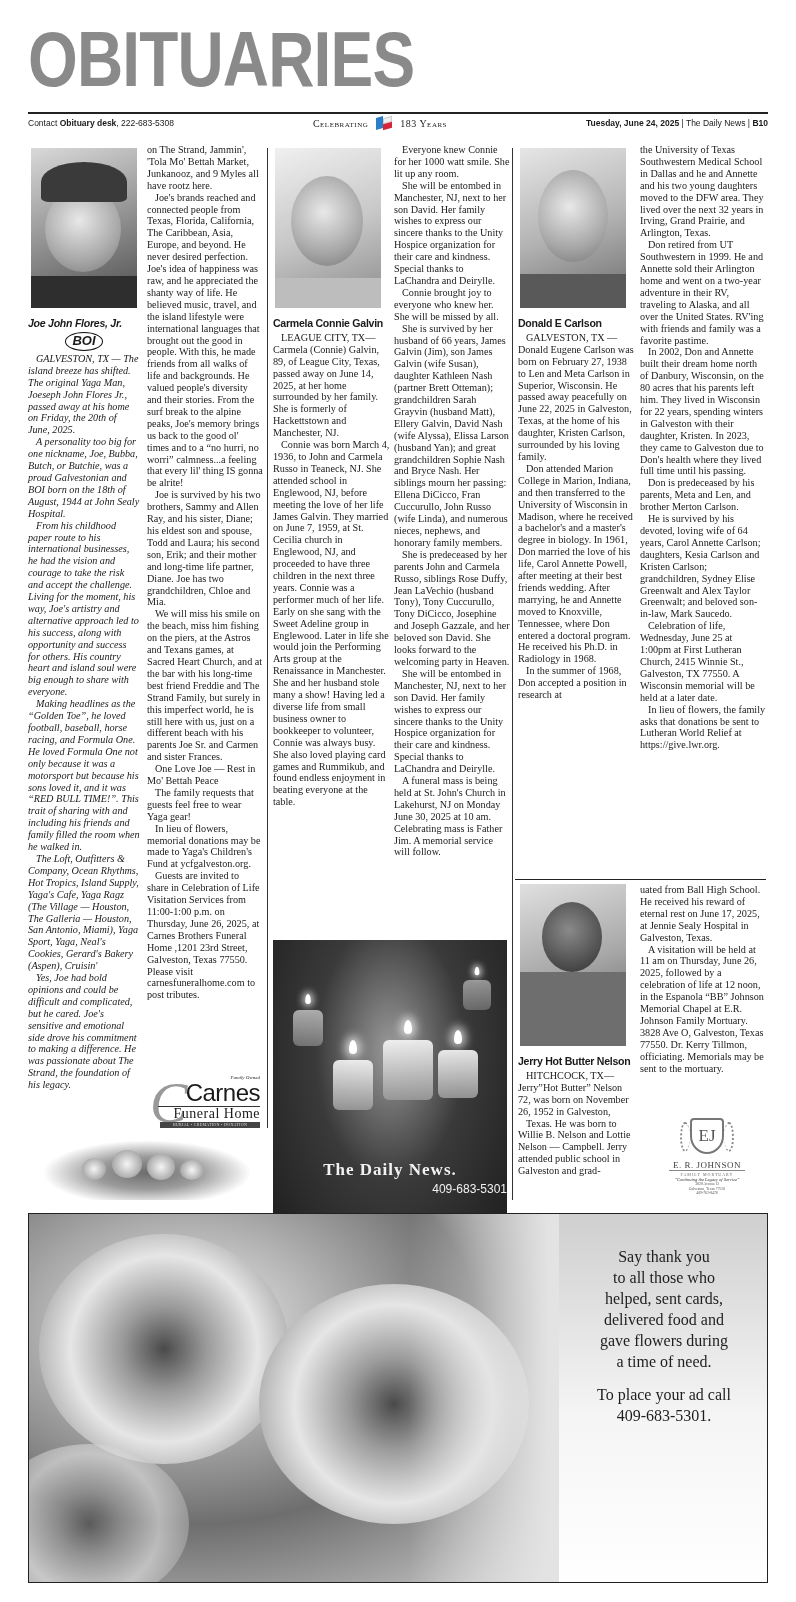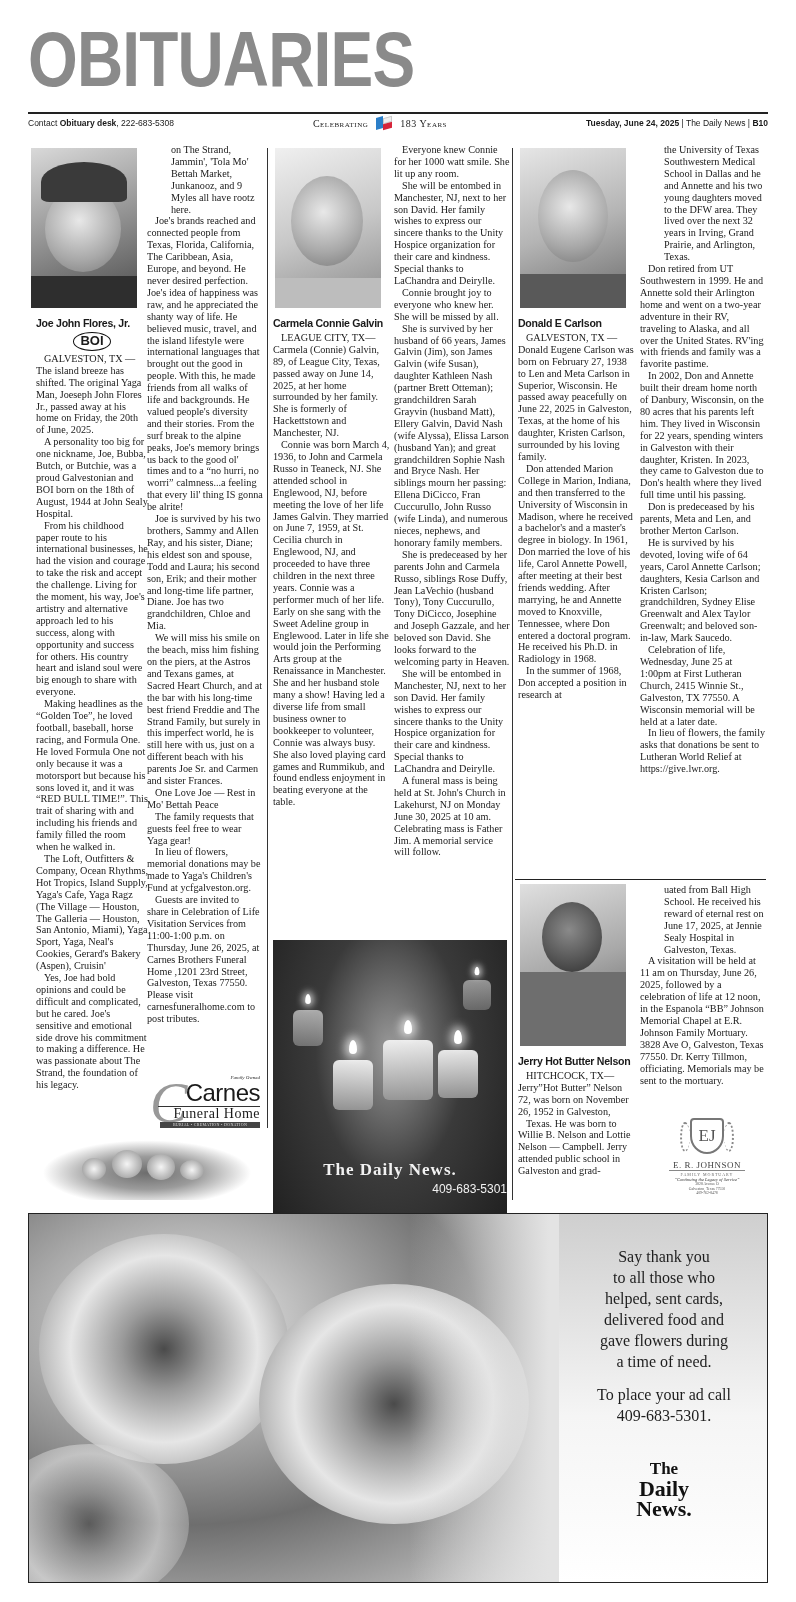--- a/index.html
+++ b/index.html
@@ -14,21 +14,21 @@
   .folio .center { font-family: "Liberation Serif", serif; font-size: 10px; letter-spacing: 0.5px; display: flex; align-items: center; gap: 8px; font-variant: small-caps; }
   .flag { width: 16px; height: 12px; display: inline-block; position: relative; }
   .flag .b { position: absolute; left: 0; top: 0; width: 7px; height: 12px; background: #2b7fc9; transform: skewY(-15deg); }
   .flag .r { position: absolute; left: 7px; top: 6px; width: 9px; height: 6px; background: #d6253a; transform: skewY(-15deg); }
   .flag .w { position: absolute; left: 7px; top: 0; width: 9px; height: 6px; background: #f0f0f0; border: 1px solid #ccc; transform: skewY(-15deg); }
   .folio .right { font-weight: bold; }
   .folio .right span.sep { font-weight: normal; }
 
   .col { position: absolute; font-size: 10.2px; line-height: 11.9px; text-align: left; hyphens: auto; }
   .col p { text-indent: 8px; }
-  .col p.noindent { text-indent: 0; margin-left: 24px; }
+  .col p.noindent { text-indent: 0; }
   .vrule { position: absolute; width: 1px; background: #333; }
 
   .photo { position: absolute; background: linear-gradient(160deg, #d9d9d9 0%, #9a9a9a 45%, #4a4a4a 100%); overflow: hidden; }
   .photo .face { position: absolute; border-radius: 50%; background: radial-gradient(circle at 45% 40%, #e8e8e8, #a8a8a8 60%, #777 100%); }
   .photo .shirt { position: absolute; bottom: 0; left: 0; right: 0; background: #2e2e2e; }
   .photo .cap { position: absolute; background: #3a3a3a; border-radius: 50% 50% 10% 10%; }
 
   .name { font-family: "Liberation Sans", sans-serif; font-weight: bold; font-size: 11.5px; letter-spacing: -0.3px; margin: 6px 0 2px 0; transform: scaleX(0.92); transform-origin: left; white-space: nowrap; }
   .boi { display: block; margin: 2px auto 2px auto; width: 38px; height: 19px; border: 1.5px solid #111; border-radius: 50%; text-align: center; font-family: "Liberation Sans", sans-serif; font-weight: bold; font-size: 13px; line-height: 16px; }
 
@@ -97,21 +97,21 @@
 
 <div class="vrule" style="left:267px; top:148px; height:980px;"></div>
 <div class="vrule" style="left:512px; top:148px; height:1052px;"></div>
 <div class="hr-mid" style="left:515px; right:30px; top:879px;"></div>
 
 <div class="photo" style="left:31px; top:148px; width:106px; height:160px;">
   <div class="face" style="left:14px; top:38px; width:76px; height:86px;"></div>
   <div class="cap" style="left:10px; top:14px; width:86px; height:40px;"></div>
   <div class="shirt" style="height:32px;"></div>
 </div>
-<div class="col" style="left:36px; top:312px; width:112px;">
+<div class="col" style="left:28px; top:312px; width:112px;font-style:italic;">
   <div class="name">Joe John Flores, Jr.</div>
   <div class="boi">BOI</div>
   <p>GALVESTON, TX — The island breeze has shifted. The original Yaga Man, Joeseph John Flores Jr., passed away at his home on Friday, the 20th of June, 2025.</p>
   <p>A personality too big for one nickname, Joe, Bubba, Butch, or Butchie, was a proud Galvestonian and BOI born on the 18th of August, 1944 at John Sealy Hospital.</p>
   <p>From his childhood paper route to his international businesses, he had the vision and courage to take the risk and accept the challenge. Living for the moment, his way, Joe's artistry and alternative approach led to his success, along with opportunity and success for others. His country heart and island soul were big enough to share with everyone.</p>
   <p>Making headlines as the “Golden Toe”, he loved football, baseball, horse racing, and Formula One. He loved Formula One not only because it was a motorsport but because his sons loved it, and it was “RED BULL TIME!”. This trait of sharing with and including his friends and family filled the room when he walked in.</p>
   <p>The Loft, Outfitters &amp; Company, Ocean Rhythms, Hot Tropics, Island Supply, Yaga's Cafe, Yaga Ragz (The Village — Houston, The Galleria — Houston, San Antonio, Miami), Yaga Sport, Yaga, Neal's Cookies, Gerard's Bakery (Aspen), Cruisin'</p>
   <p>Yes, Joe had bold opinions and could be difficult and complicated, but he cared. Joe's sensitive and emotional side drove his commitment to making a difference. He was passionate about The Strand, the foundation of his legacy.</p>
 </div>
 <div class="col" style="left:147px; top:144px; width:116px;">
@@ -235,18 +235,13 @@
     <div>to all those who</div>
     <div>helped, sent cards,</div>
     <div>delivered food and</div>
     <div>gave flowers during</div>
     <div>a time of need.</div>
   </div>
   <div class="call">
     <div>To place your ad call</div>
     <div>409-683-5301.</div>
   </div>
-  <div class="brand">
-    <div style="font-size:17px;">The</div>
-    <div>Daily</div>
-    <div>News.</div>
-  </div>
 </div>
 
 </body></html>

